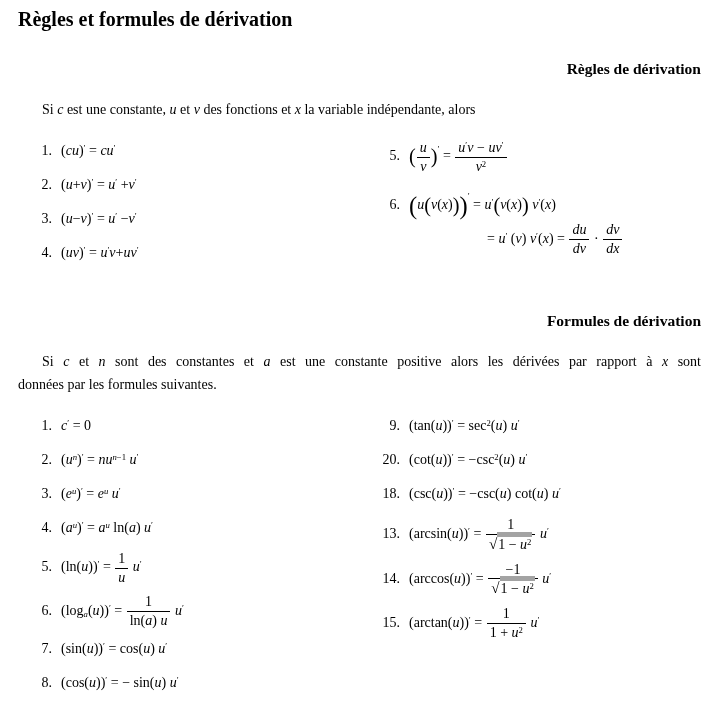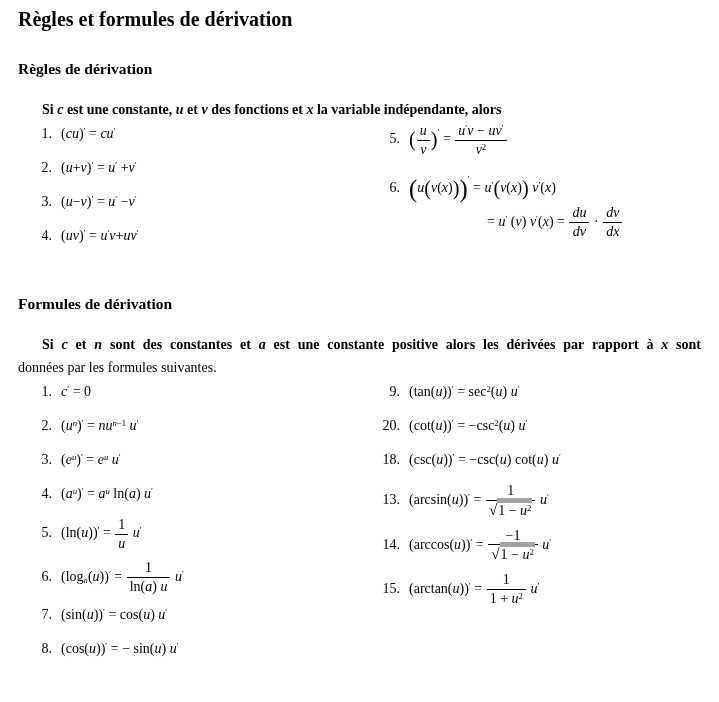--- a/index.html
+++ b/index.html
@@ -1,26 +1,26 @@
 <!DOCTYPE html>
 <html><head>
 <meta charset="utf-8">
 <style>
   html,body{margin:0;padding:0;background:#ffffff;}
   body{width:719px;height:702px;overflow:hidden;color:#000;
        font-family:"Liberation Serif","DejaVu Serif",serif;font-size:14px;}
   .page{box-sizing:border-box;width:719px;height:702px;padding:8px 18px 0 18px;}
   .doc-title{font-size:20px;font-weight:bold;margin:0;}
-  .sec-h{font-size:15.5px;font-weight:bold;margin:0;}
+  .sec-h{font-size:15.5px;font-weight:bold;margin:0;text-align:right;}
   #rules-heading{margin-top:29px;}
   #formulas-heading{margin-top:36px;}
-  .intro{margin:21px 0 0 0;text-indent:24px;line-height:21px;font-weight:bold;}
+  .intro{margin:21px 0 0 0;text-indent:24px;line-height:21px;}
   .jline{text-align:justify;text-align-last:justify;}
   .l2line{margin:2px 0 0 0;line-height:21px;}
-  .cols{display:flex;margin-top:3px;}
+  .cols{display:flex;margin-top:20px;}
   .col-l{flex:0 0 348px;width:348px;}
   .col-r{flex:1;}
   .item{margin:0 0 12px 8px;line-height:22px;white-space:nowrap;}
   .no{display:inline-block;width:26px;text-align:right;margin-right:9px;}
   .f i{font-style:italic;}
   .f sup{font-size:0.62em;vertical-align:0.52em;line-height:0;}
   .f sub{font-size:0.62em;vertical-align:-0.22em;line-height:0;}
   .f sup.hp{vertical-align:0.95em;}
   .f sup.hp2{vertical-align:1.15em;}
   .big{font-size:145%;line-height:0;vertical-align:-0.16em;}

